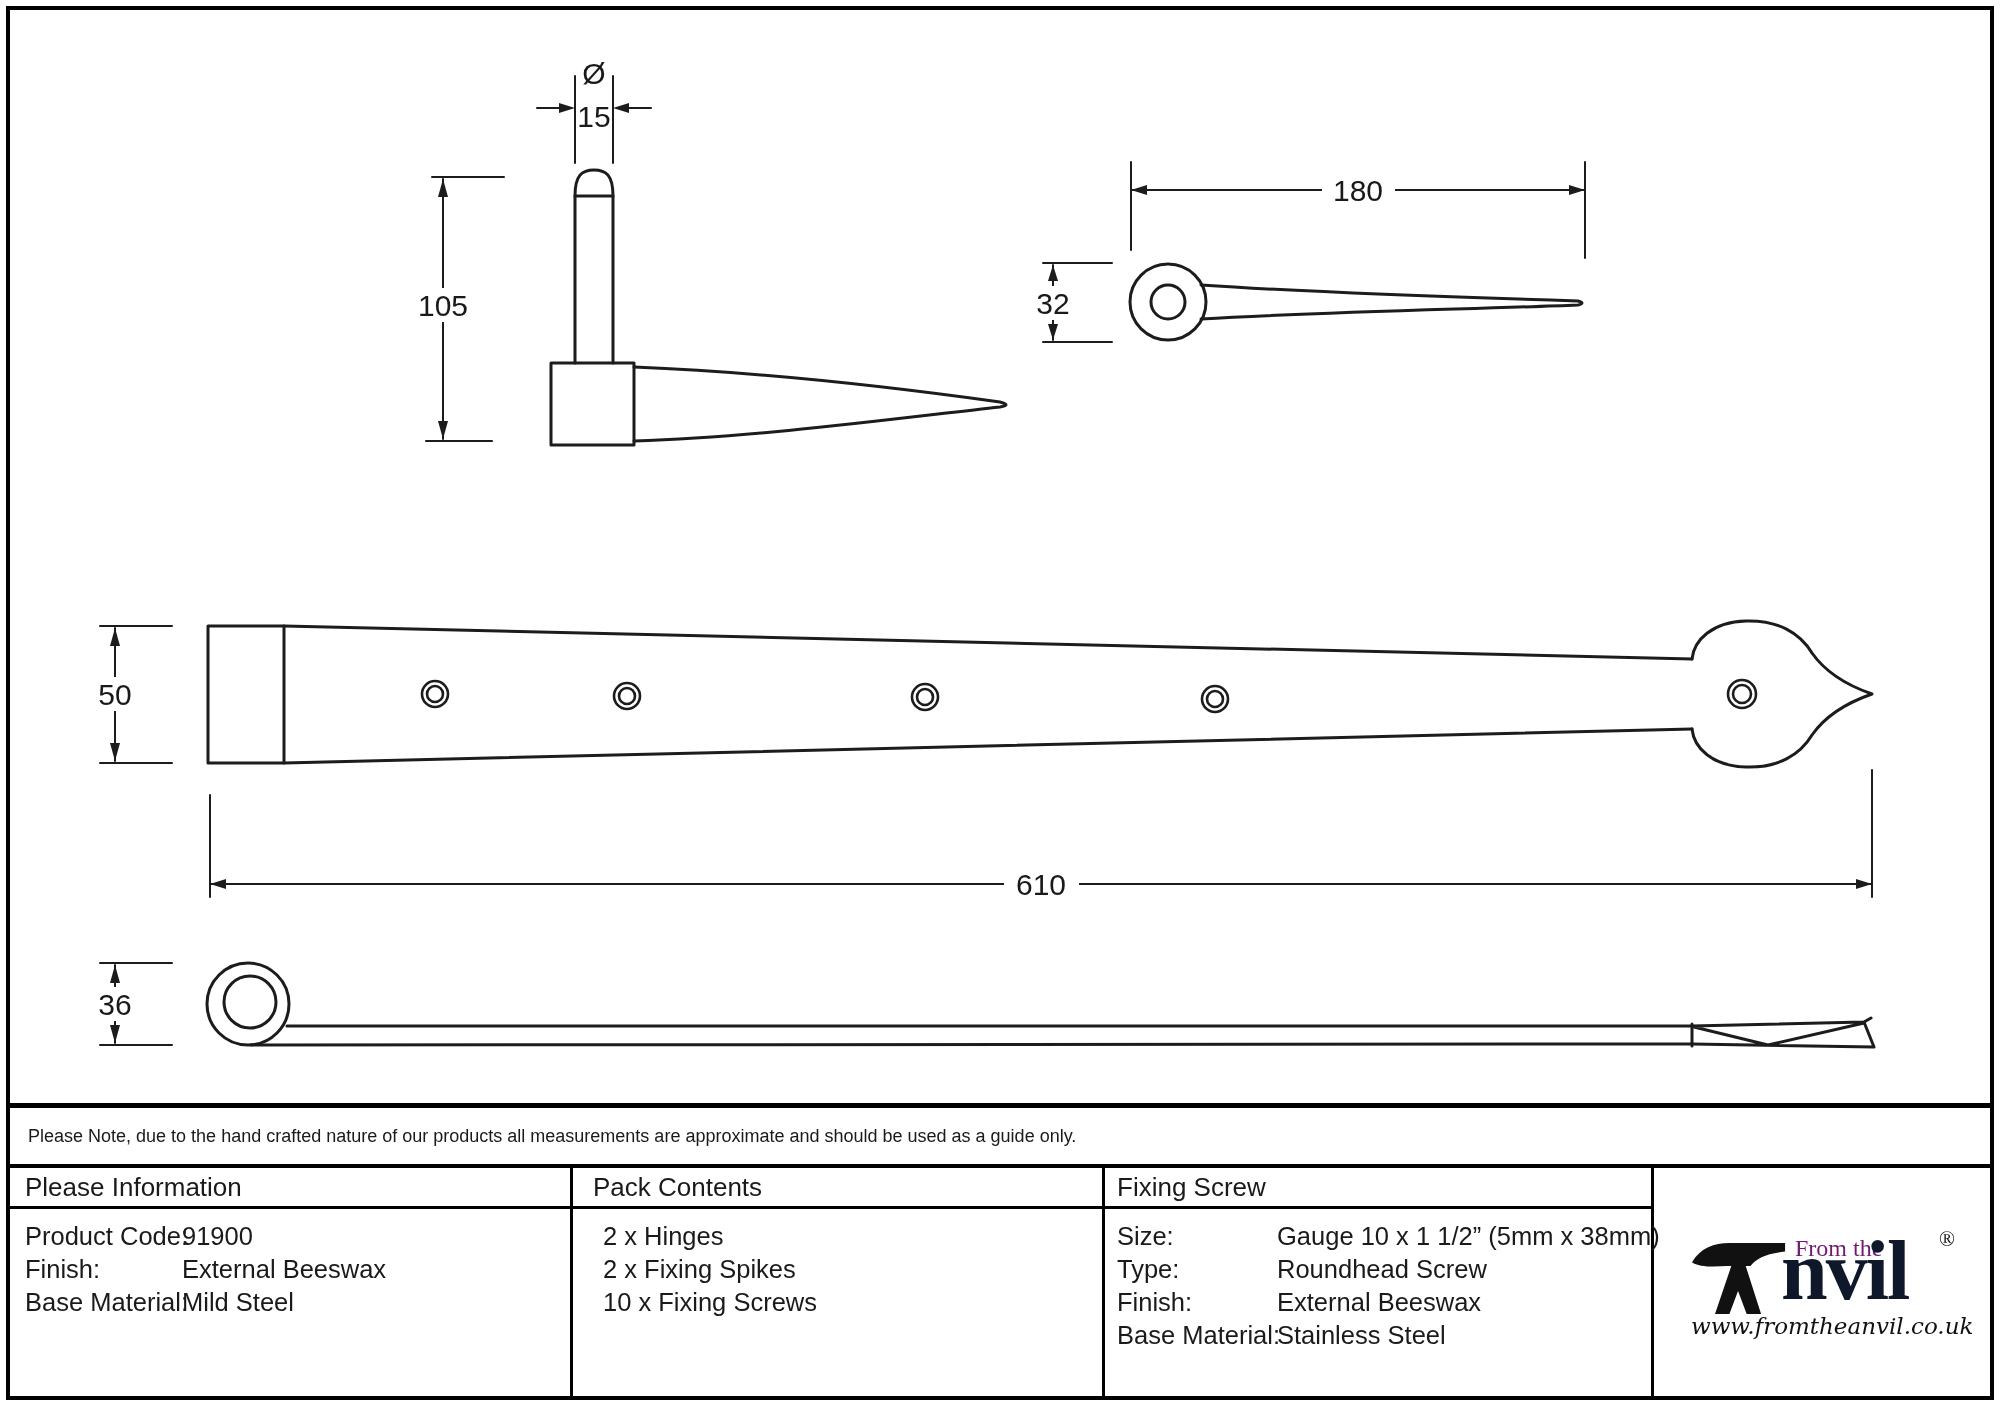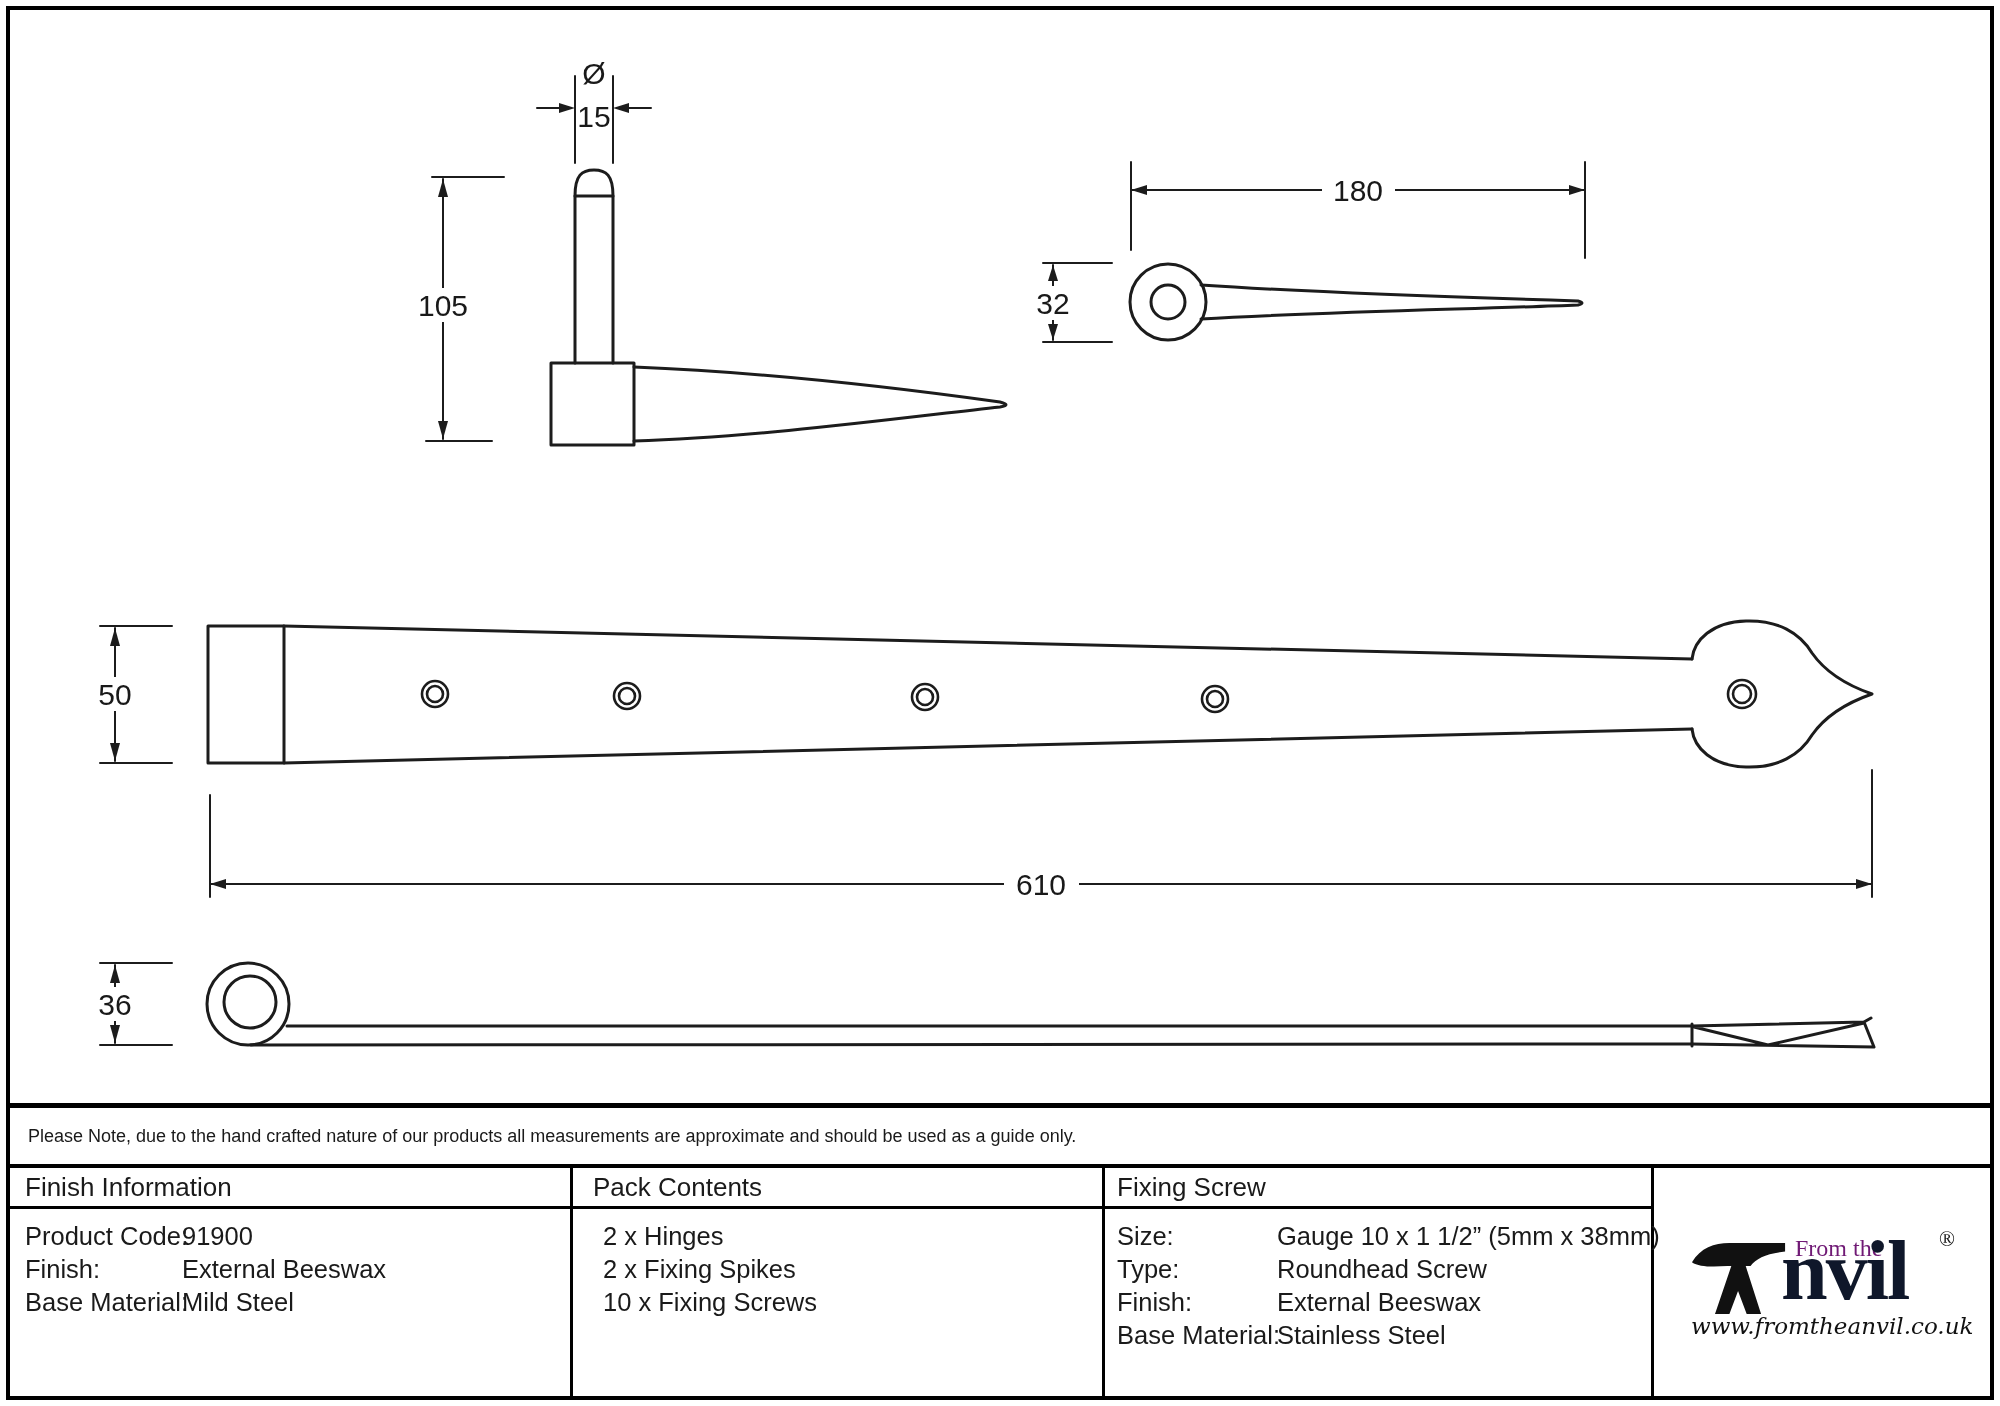--- a/index.html
+++ b/index.html
@@ -187,21 +187,21 @@
   <div class="hline" style="left:6px;right:6px;top:1164px;height:4px;"></div>
   <div class="hline" style="left:6px;top:1206px;height:3px;width:1648px;"></div>
   <div class="vline" style="left:570px;top:1164px;bottom:10px;width:3px;"></div>
   <div class="vline" style="left:1102px;top:1164px;bottom:10px;width:3px;"></div>
   <div class="vline" style="left:1651px;top:1164px;bottom:10px;width:3px;"></div>
 
   <div class="note-row">
     <span>Please Note, due to the hand crafted nature of our products all measurements are approximate and should be used as a guide only.</span>
   </div>
 
-  <div class="col-header" style="left:25px;">Finish Information</div>
+  <div class="col-header" style="left:25px;">Please Information</div>
   <div class="col-header" style="left:593px;">Pack Contents</div>
   <div class="col-header" style="left:1117px;">Fixing Screw</div>
 
   <div class="kv-block pi" style="left:25px;">
     <div class="kv-row">
       <span class="kv-label">Product Code:</span>
       <span class="kv-value">91900</span>
     </div>
     <div class="kv-row">
       <span class="kv-label">Finish:</span>

